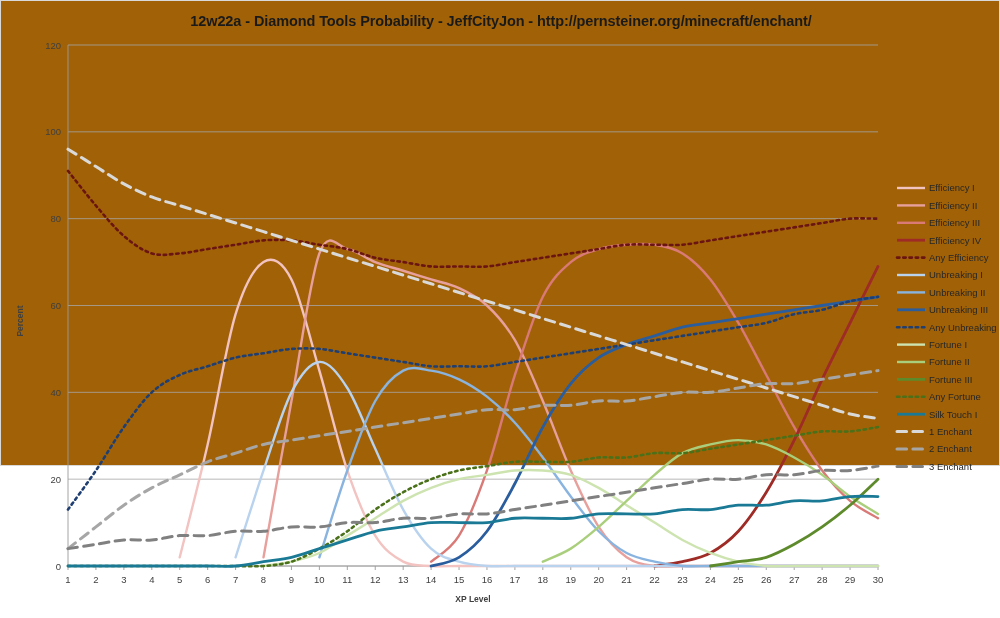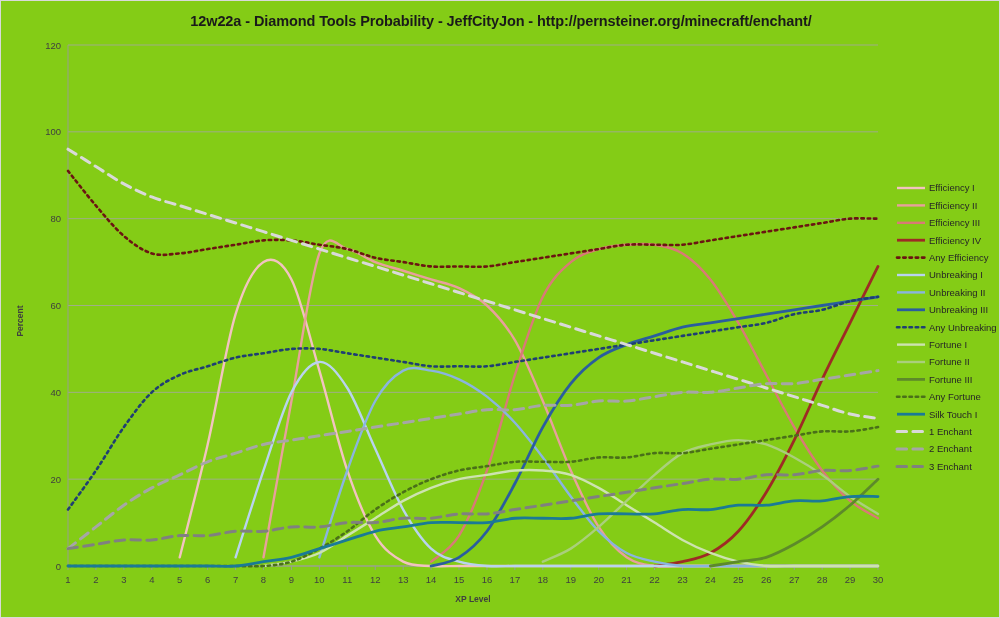--- a/index.html
+++ b/index.html
@@ -4,24 +4,24 @@
 <style>
   html,body{margin:0;padding:0;}
   body{
     width:1000px;height:618px;
     background:#ffffff;
     font-family:"Liberation Sans", sans-serif;
     overflow:hidden;
   }
   #chart-root{
     position:relative;
-    width:1000px;height:618px;
+    width:1000px;height:466px;
     box-sizing:border-box;
     border:1px solid #d9d9d9;
-    background:#84cc16;
+    background:#a16207;
   }
   #chart-title{
     position:absolute;
     top:12px;left:0;width:1000px;
     text-align:center;
     font-size:14.5px;
     font-weight:bold;
     color:#1a1a1a;
     letter-spacing:-0.1px;
   }

